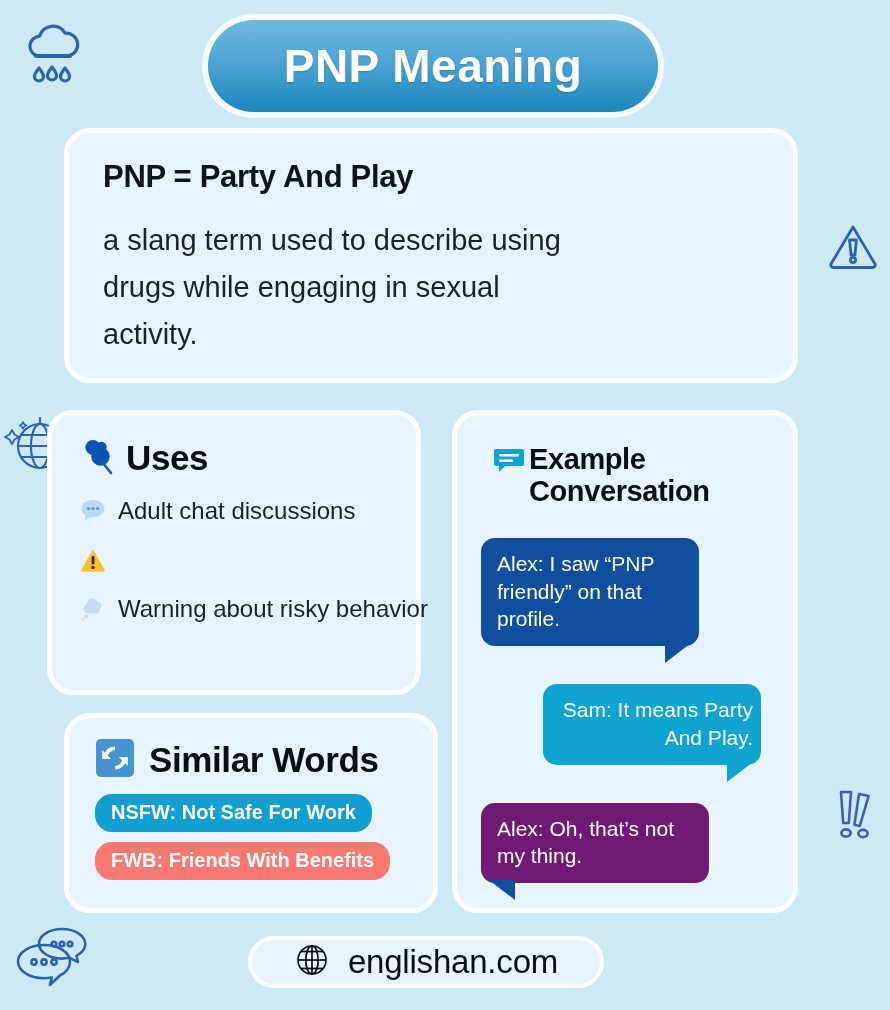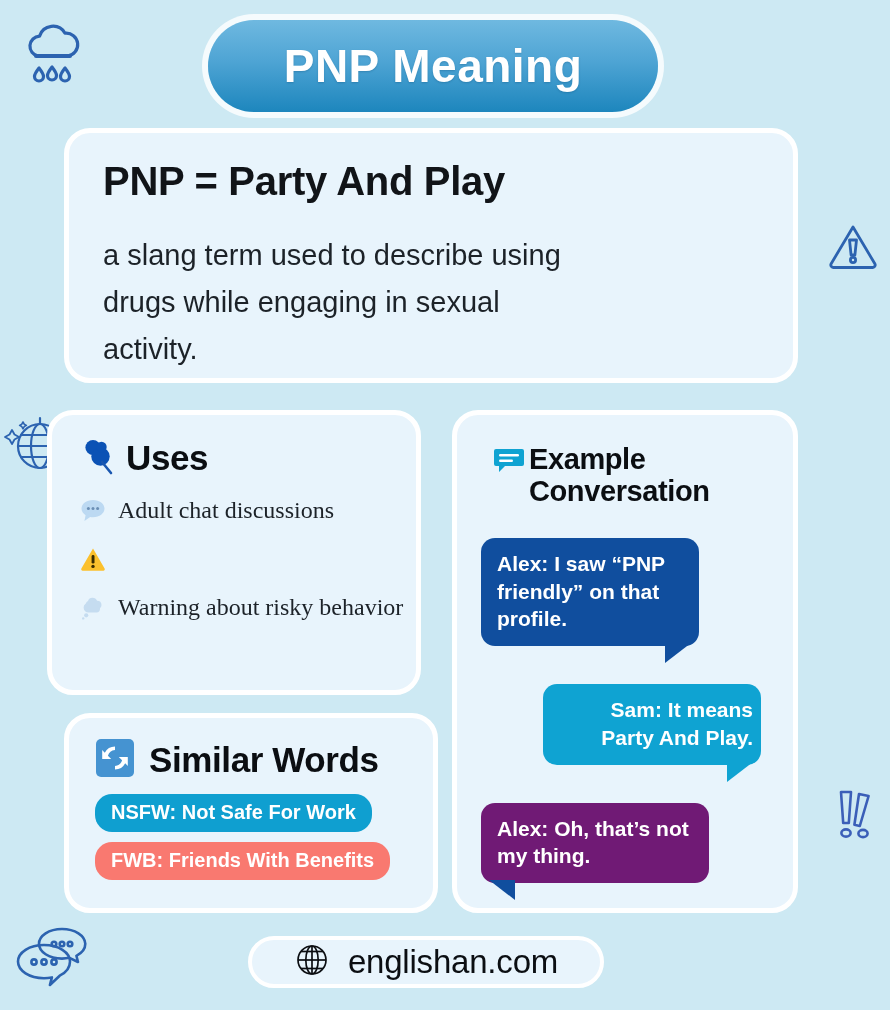--- a/index.html
+++ b/index.html
@@ -62,24 +62,24 @@
 
   
   #definition-card {
     left: 64px;
     top: 128px;
     width: 734px;
     height: 255px;
     padding: 26px 34px;
   }
   #definition-term {
-    font-size: 40px;
+    font-size: 31px;
     font-weight: bold;
     color: #111418;
-    margin: 0 0 28px 0;
+    margin: 0 0 22px 0;
     letter-spacing: -0.3px;
   }
   #definition-body {
     font-size: 29px;
     color: #1c2228;
     line-height: 1.62;
     margin: 0;
     max-width: 480px;
   }
 
@@ -108,21 +108,20 @@
   .uses-item {
     display: flex;
     align-items: center;
     gap: 12px;
     margin-bottom: 22px;
     white-space: nowrap;
   }
   .uses-item-label {
     font-size: 24px;
     color: #1c2228;
-    font-family: Liberation Serif, serif;
   }
   .emoji-ico { width: 26px; height: 26px; flex: none; display:block; }
 
   
   #similar-card {
     left: 64px;
     top: 713px;
     width: 374px;
     height: 200px;
     padding: 20px 24px 18px 26px;
@@ -160,21 +159,21 @@
     line-height: 1.12;
     letter-spacing: -0.4px;
   }
   .bubbles { margin-top: 30px; position: relative; }
   .bubble {
     position: relative;
     border-radius: 14px;
     padding: 12px 8px 13px 16px;
     color: #ffffff;
     font-size: 21px;
-    font-weight: bold;
+    font-weight: normal;
     line-height: 1.32;
     margin-bottom: 38px;
     width: 218px;
     box-sizing: border-box;
   }
   .bubble.left  { margin-left: 2px; }
   .bubble.right { margin-left: 64px; text-align: right; }
   .bubble .tail {
     position: absolute;
     width: 0; height: 0;

